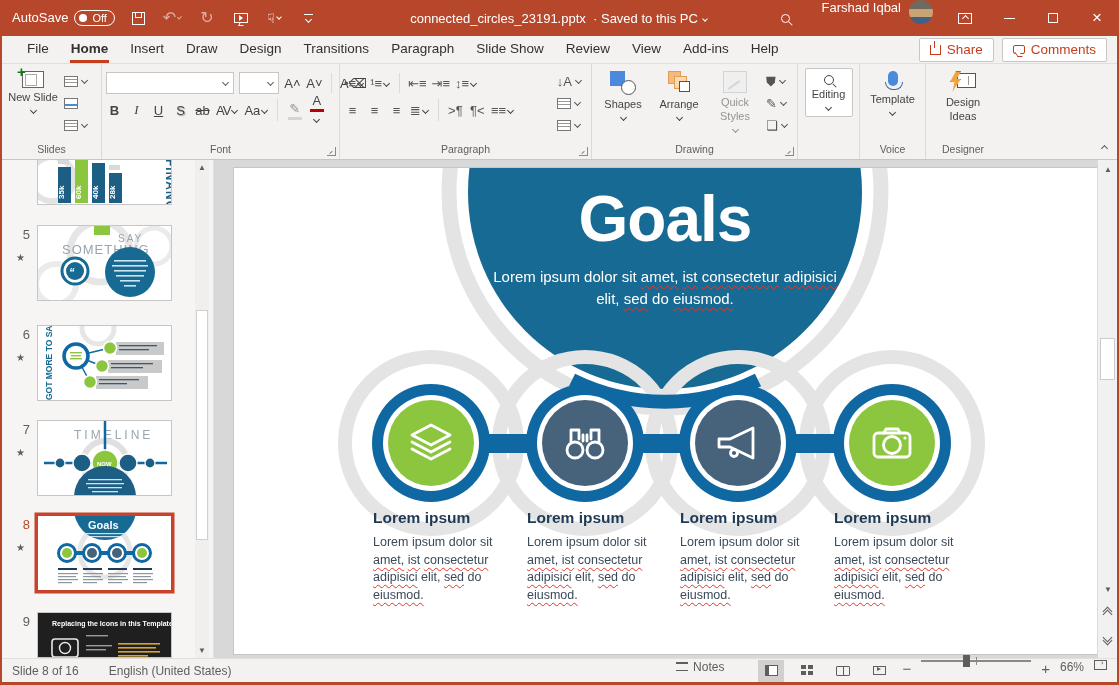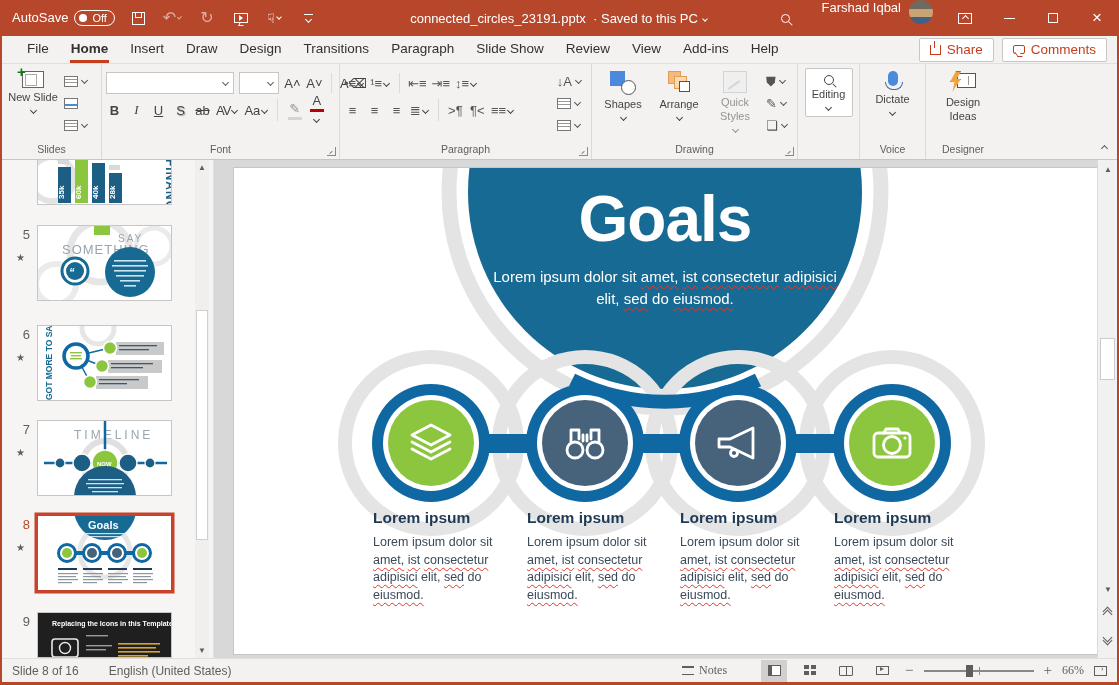--- a/index.html
+++ b/index.html
@@ -143,21 +143,21 @@
   .vs-btn { position:absolute; left:0; width:20px; height:16px; font-size:8px; text-align:center; line-height:16px; }
   .vs-thumb { position:absolute; left:2px; top:178px; width:15px; height:42px; background:#fff; border:1px solid #CCC; }
   .dblchev { position:absolute; left:3px; width:12px; height:12px; }
   .dblchev i { display:block; width:7px; height:7px; border-left:1.6px solid #605E5C; border-top:1.6px solid #605E5C; margin:0 auto -4px; }
   .dblchev.down i { transform:rotate(225deg); } .dblchev.up i { transform:rotate(45deg); }
 
   
   .statusbar { height:24px; background:#F3F2F1; border-top:1px solid #E1DFDD; display:flex; align-items:center;
                font-size:12px; color:#605E5C; padding:0 10px; }
   .sb-left { display:flex; gap:30px; }
-  .sb-right { margin-left:auto; display:flex; align-items:center; gap:10px;font-family:Liberation Serif, serif; }
+  .sb-right { margin-left:auto; display:flex; align-items:flex-start; gap:10px; }
   .notesbtn { display:flex; align-items:center; gap:5px; }
   .notesico { width:12px; height:9px; border-top:2.5px double #605E5C; border-bottom:1.4px solid #605E5C; }
   .viewbtn { width:26px; height:22px; display:flex; align-items:center; justify-content:center; }
   .viewbtn.active { background:#D2D0CE; }
   .v-normal { width:13px; height:11px; border:1.3px solid #605E5C; background:linear-gradient(90deg,#605E5C 3px,#fff 3px); }
   .v-sorter { width:12px; height:11px; background:
       linear-gradient(#605E5C,#605E5C) 0 0/5px 4px no-repeat, linear-gradient(#605E5C,#605E5C) 7px 0/5px 4px no-repeat,
       linear-gradient(#605E5C,#605E5C) 0 6px/5px 4px no-repeat, linear-gradient(#605E5C,#605E5C) 7px 6px/5px 4px no-repeat; }
   .v-read { width:14px; height:10px; border:1.3px solid #605E5C; border-radius:1px; background:linear-gradient(90deg,#0000 6px,#605E5C 6px 7px,#0000 7px); }
   .v-show { width:13px; height:9px; border:1.3px solid #605E5C; position:relative; }
@@ -404,21 +404,21 @@
           <span class="chev"></span>
       </div>
     </div>
     <div class="grp-label"></div>
   </div>
 
   <div class="grp" style="width:66px">
     <div class="grp-body" style="justify-content:center">
       <div class="bigbtn">
         <span class="micico"></span>
-        <span>Dictate</span>
+        <span>Template</span>
           <span class="chev"></span>
       </div>
     </div>
     <div class="grp-label">Voice</div>
   </div>
 
   <div class="grp" style="width:74px;border-right:none">
     <div class="grp-body" style="justify-content:center">
       <div class="bigbtn" style="width:64px">
         <span class="boltico">

